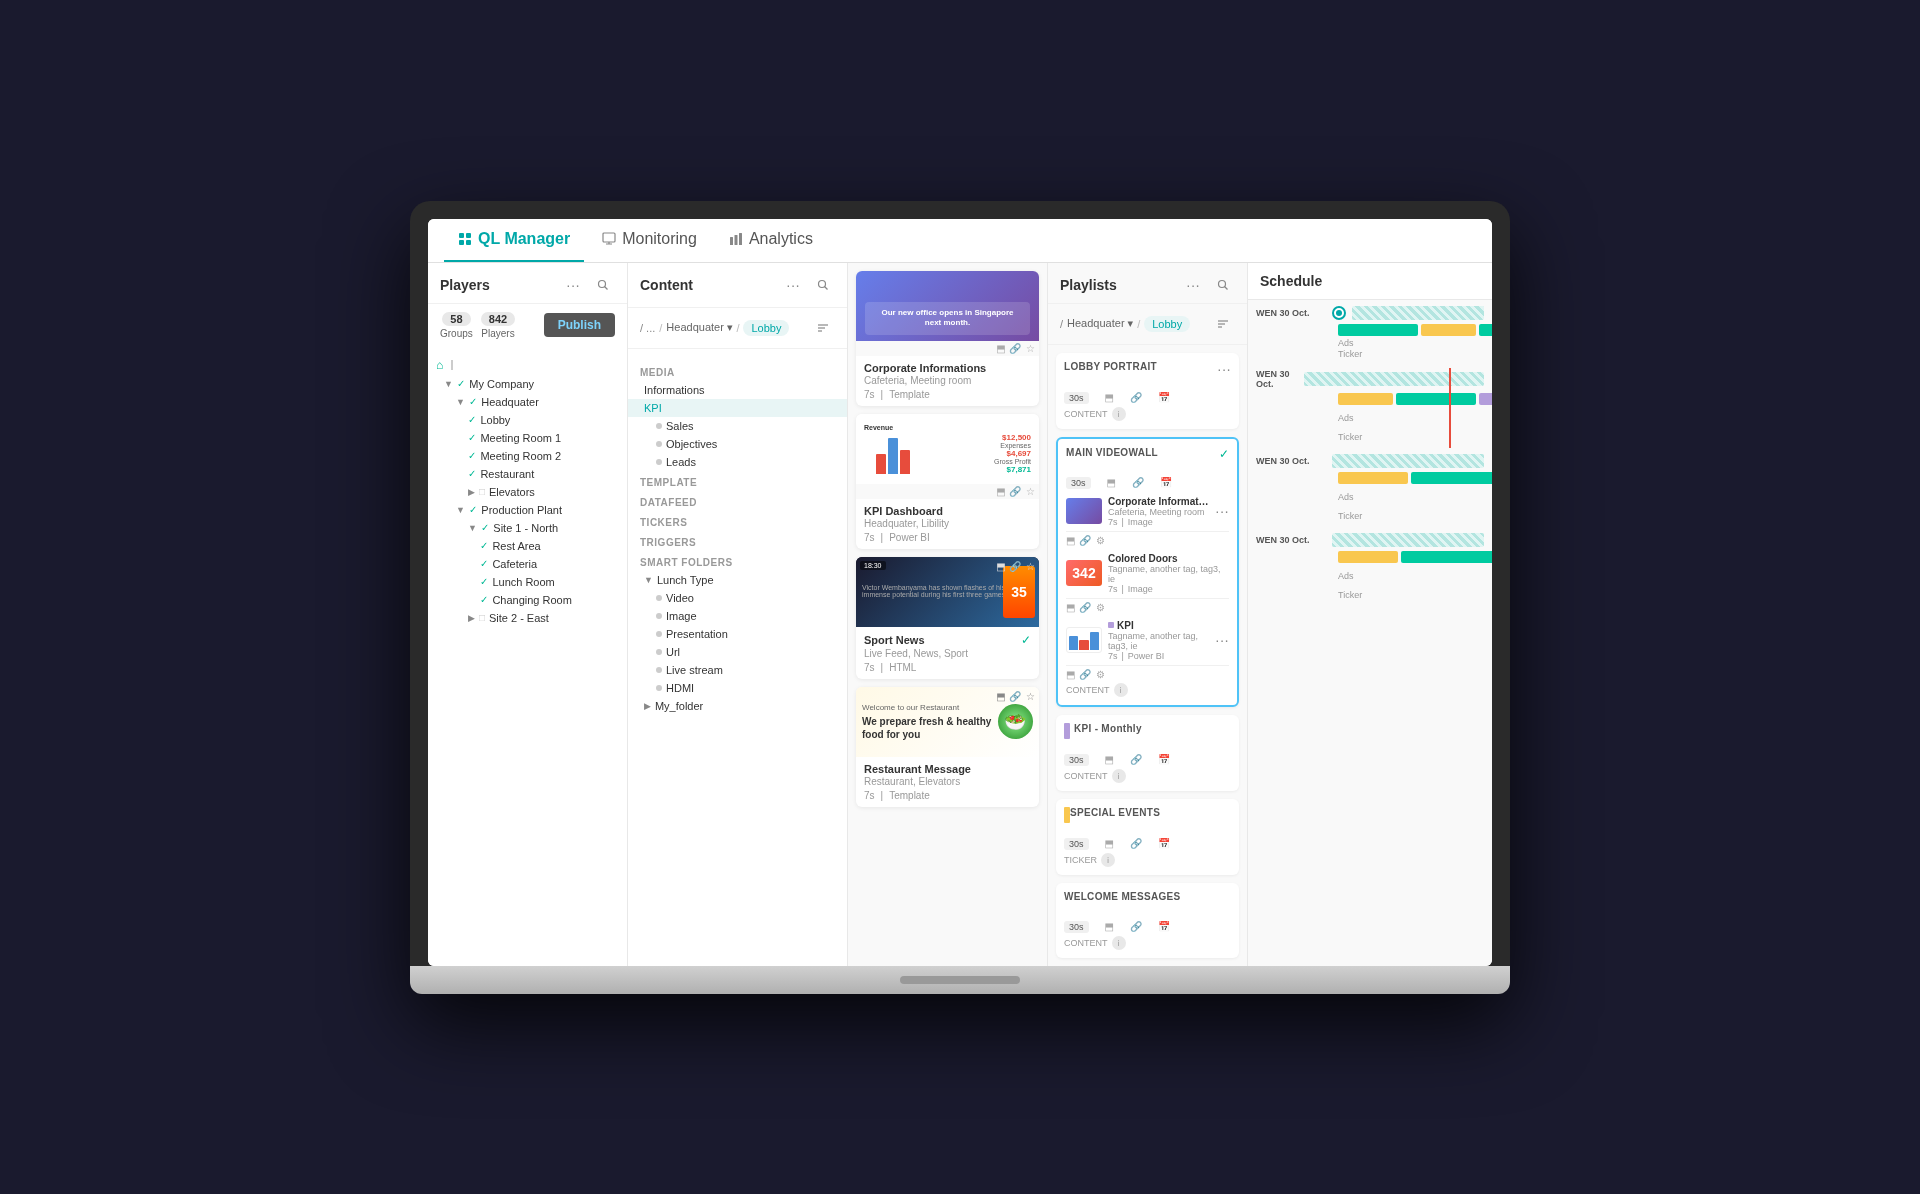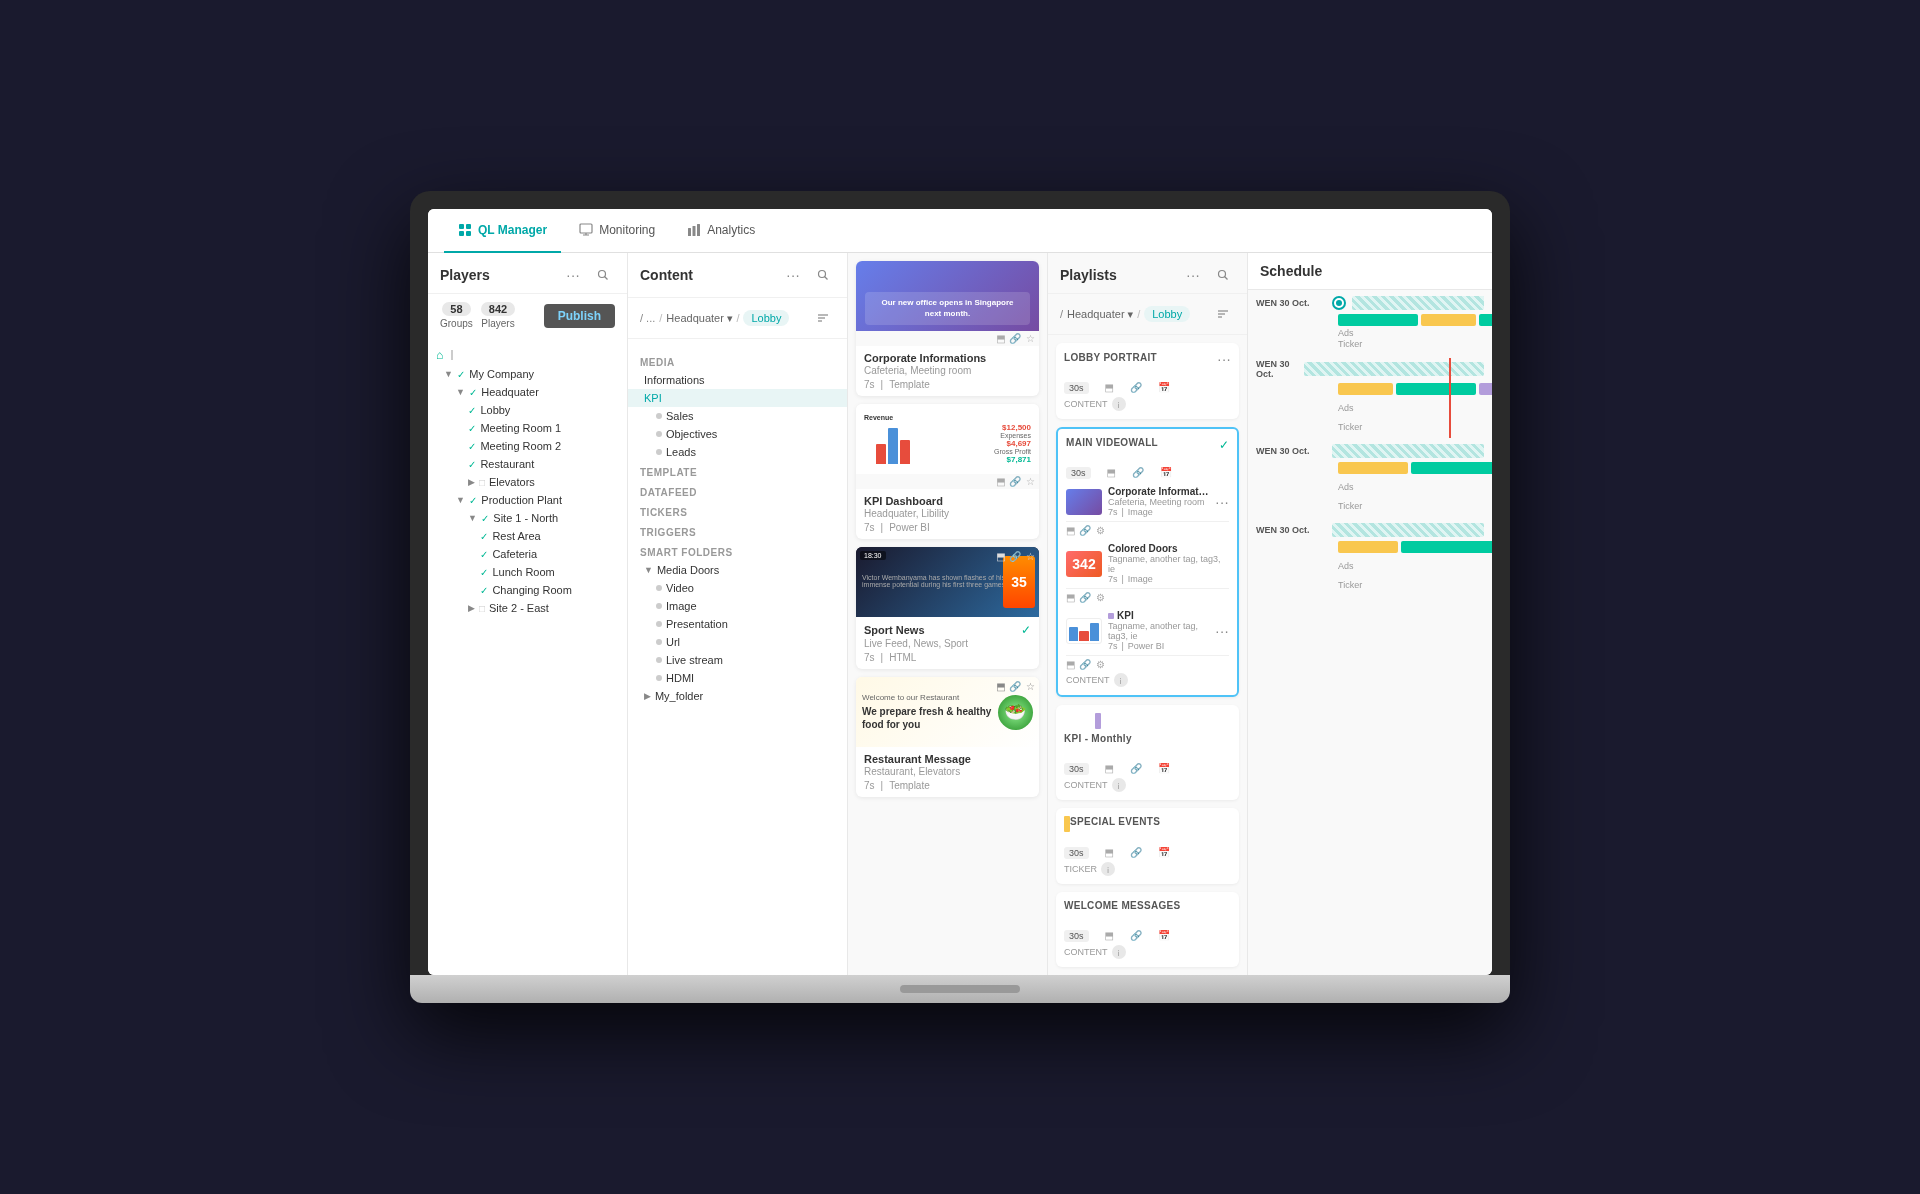--- a/index.html
+++ b/index.html
@@ -51,21 +51,21 @@
       padding: 0 16px;
       height: 44px;
       gap: 4px;
     }
     .nav-tab {
       display: flex;
       align-items: center;
       gap: 6px;
       padding: 0 14px;
       height: 44px;
-      font-size: 12px;
+      font-size: 16px;
       color: #555;
       cursor: pointer;
       border-bottom: 2px solid transparent;
     }
     .nav-tab.active {
       color: #00a8a8;
       border-bottom: 2px solid #00a8a8;
       font-weight: 600;
     }
     .nav-tab-icon {
@@ -515,21 +515,21 @@
               <span class="dot"></span>
               <span>Leads</span>
             </div>
             <div class="section-label">TEMPLATE</div>
             <div class="section-label">DATAFEED</div>
             <div class="section-label">TICKERS</div>
             <div class="section-label">TRIGGERS</div>
             <div class="section-label">SMART FOLDERS</div>
             <div class="media-item">
               <span style="font-size:9px;color:#888;">▼</span>
-              <span>Media Doors</span>
+              <span>Lunch Type</span>
             </div>
             <div class="media-item indent">
               <span class="dot"></span>
               <span>Video</span>
             </div>
             <div class="media-item indent">
               <span class="dot"></span>
               <span>Image</span>
             </div>
             <div class="media-item indent">
@@ -791,21 +791,21 @@
                 <span style="font-size:10px;color:#aaa;">⚙</span>
               </div>
               <div class="pl-meta">
                 <span>CONTENT</span>
                 <span style="background:#e8e8e8;border-radius:50%;width:14px;height:14px;display:flex;align-items:center;justify-content:center;font-size:8px;">ℹ</span>
               </div>
             </div>
 
             <div class="playlist-item">
               <div style="display:flex; justify-content:space-between; align-items:center; margin-bottom:4px;">
-                <div style="display:flex;align-items:center;gap:4px;flex-direction:column;">
+                <div style="display:flex;align-items:center;gap:4px;">
                   <div style="width:6px;height:16px;background:#b39ddb;border-radius:1px;"></div>
                   <span class="playlist-title">KPI - Monthly</span>
                 </div>
               </div>
               <div class="playlist-badge">
                 <span class="time-badge">30s</span>
                 <span style="font-size:10px;color:#aaa;">⬒</span>
                 <span style="font-size:10px;color:#aaa;">🔗</span>
                 <span style="font-size:10px;color:#aaa;">📅</span>
               </div>

